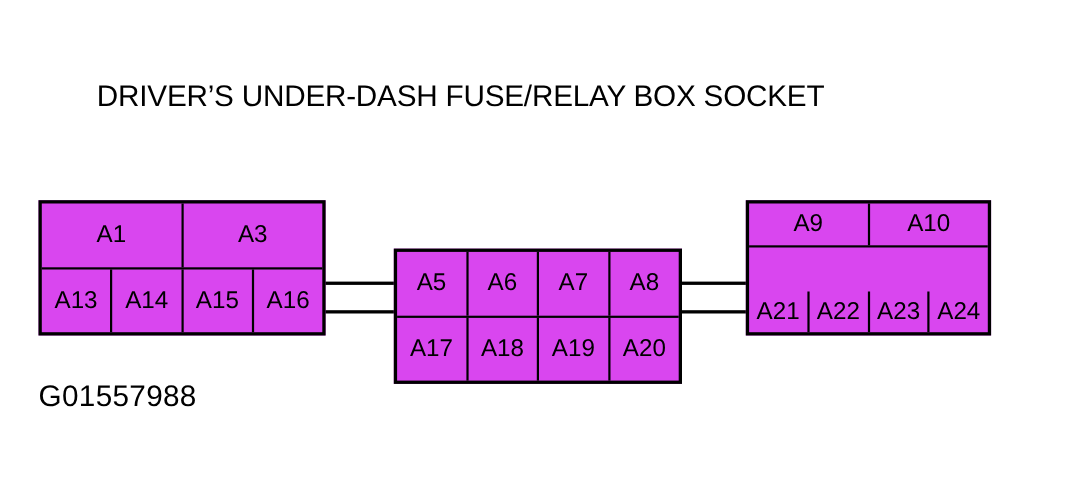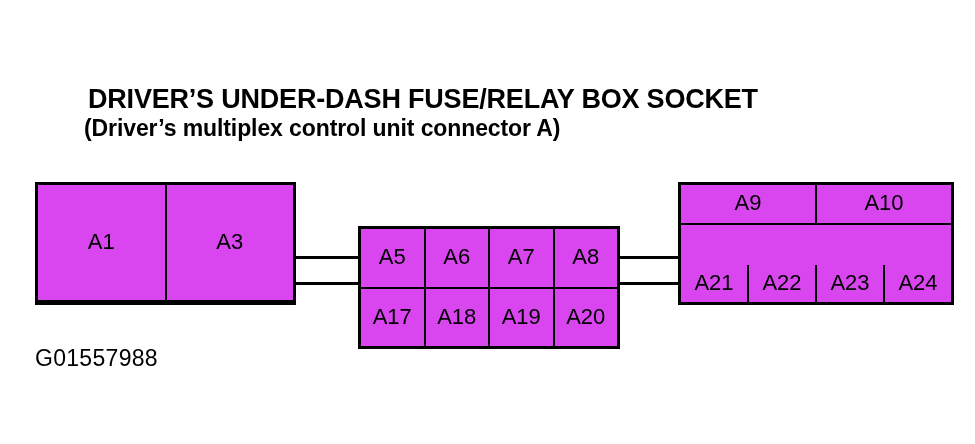--- a/index.html
+++ b/index.html
@@ -18,25 +18,24 @@
 
   
   #title-block {
     position: absolute;
     left: 88px;
     top: 72px;
     width: 860px;
   }
   #title-main {
     font-size: 27px;
-    font-weight: bold;
+    font-weight: normal;
     letter-spacing: -0.2px;
     line-height: 31px;
     white-space: nowrap;
-    margin-top: 12px;
   }
   #title-sub {
     font-size: 23px;
     font-weight: bold;
     letter-spacing: -0.1px;
     line-height: 27px;
     margin-left: -4px;
     white-space: nowrap;
   }
 
@@ -82,21 +81,21 @@
     line-height: 1;
     padding-bottom: 1px;
   }
   .pin-cell:last-child {
     border-right: none;
   }
 
   
   #block-1 { left: 35px;  width: 261px; }
   #block-2 { left: 358px; width: 262px; margin-top: 44px; }
-  #block-3 { left: 678px; width: 276px; gap: 40px; }
+  #block-3 { left: 678px; width: 223px; gap: 40px; }
 
   
   .connector-tab {
     position: absolute;
     top: 256px;
     height: 29px;
     border: 3px solid #000000;
     border-left: none;
     border-right: none;
     box-sizing: border-box;
@@ -104,43 +103,48 @@
     z-index: 1;
   }
   #tab-left  { left: 290px; width: 74px; }
   #tab-right { left: 614px; width: 70px; }
 
   
   #figure-caption {
     position: absolute;
     left: 35px;
     top: 345px;
-    font-size: 23px;
+    font-size: 27px;
     font-weight: normal;
     letter-spacing: 0.3px;
     white-space: nowrap;
   }
 </style>
 </head>
 <body>
 
 <div id="title-block">
   <div id="title-main">DRIVER’S UNDER-DASH FUSE/RELAY BOX SOCKET</div>
-  <div id="title-sub">(Driver’s multiplex control unit connector A)</div>
 </div>
 
 <div id="connector-diagram">
 
   <div class="connector-tab" id="tab-left"></div>
   <div class="connector-tab" id="tab-right"></div>
 
   <div class="connector-block" id="block-1">
     <div class="pin-row pin-row-top">
       <div class="pin-cell">A1</div>
       <div class="pin-cell">A3</div>
+    </div>
+    <div class="pin-row pin-row-bottom">
+      <div class="pin-cell">A13</div>
+      <div class="pin-cell">A14</div>
+      <div class="pin-cell">A15</div>
+      <div class="pin-cell">A16</div>
     </div>
   </div>
 
   <div class="connector-block" id="block-2">
     <div class="pin-row pin-row-top">
       <div class="pin-cell">A5</div>
       <div class="pin-cell">A6</div>
       <div class="pin-cell">A7</div>
       <div class="pin-cell">A8</div>
     </div>

